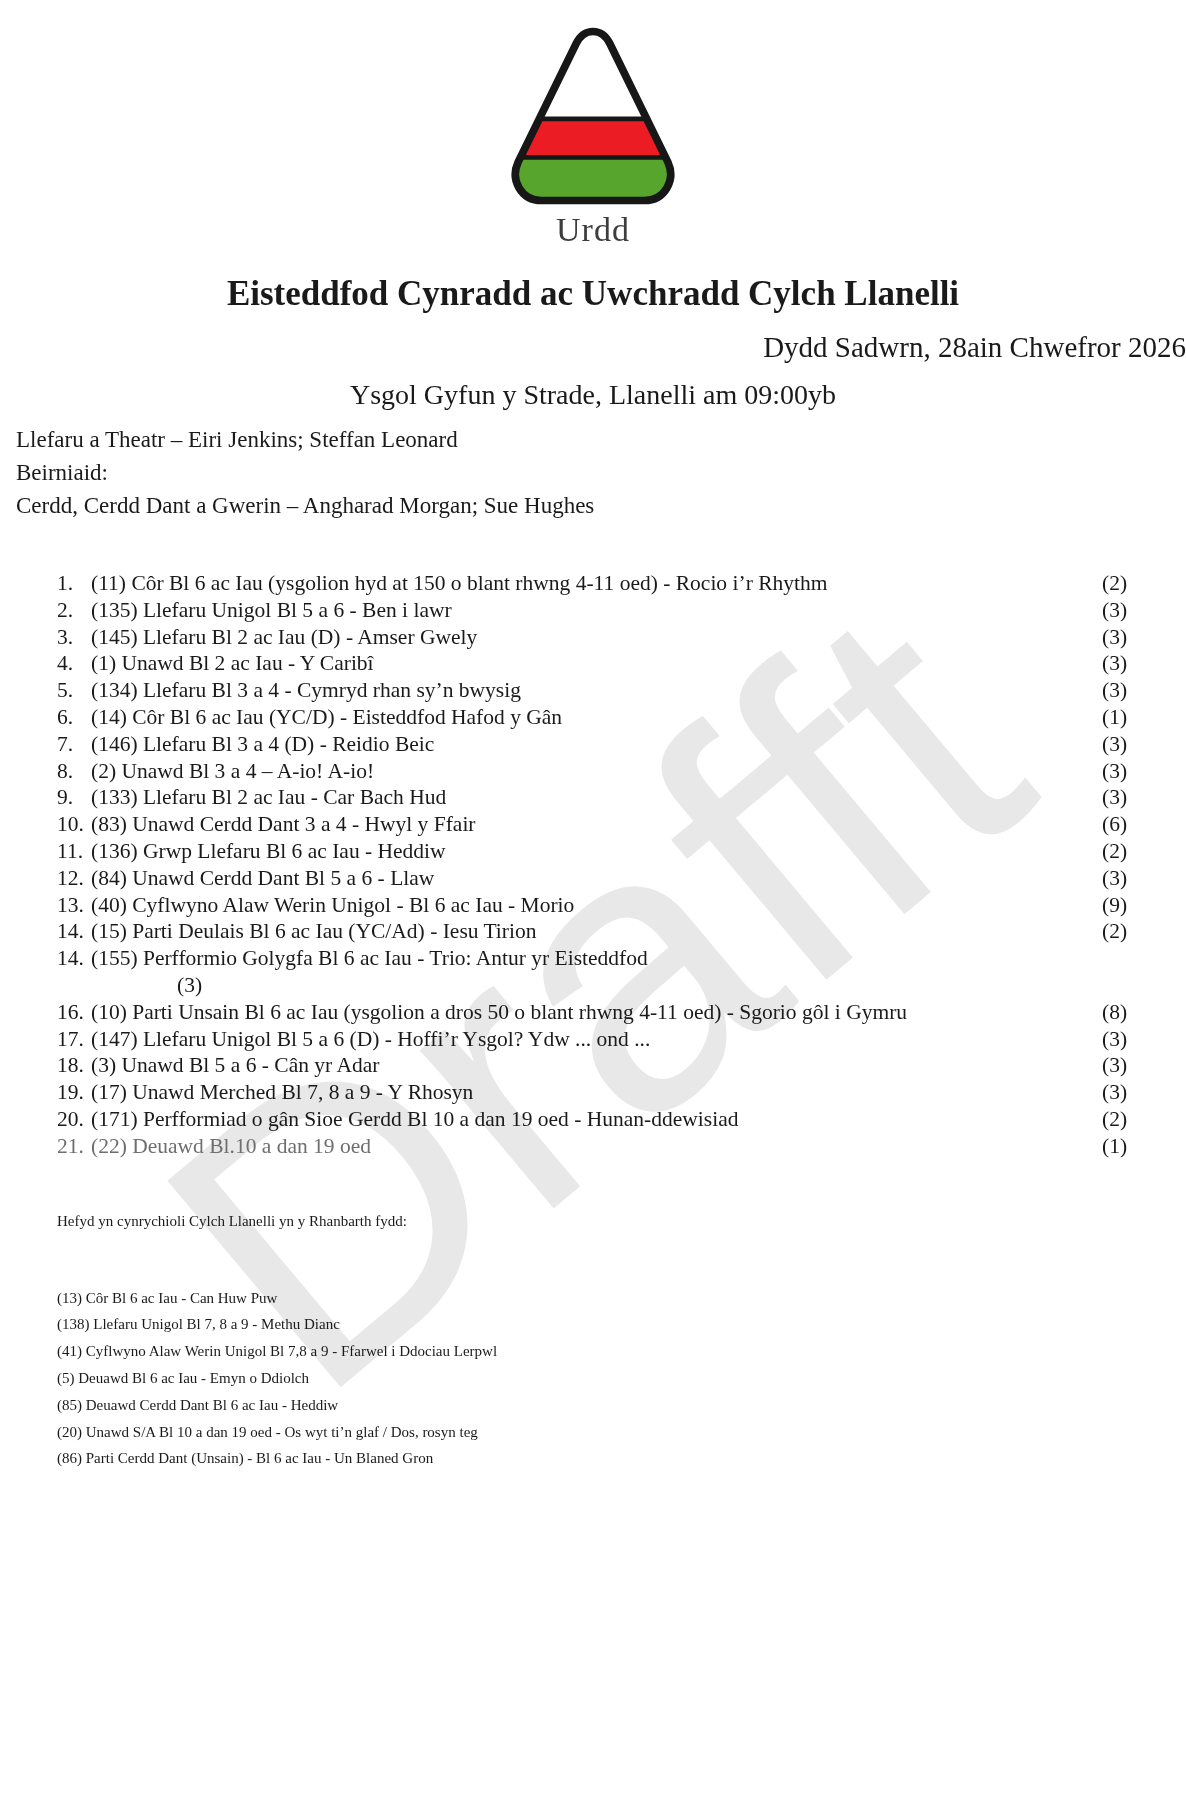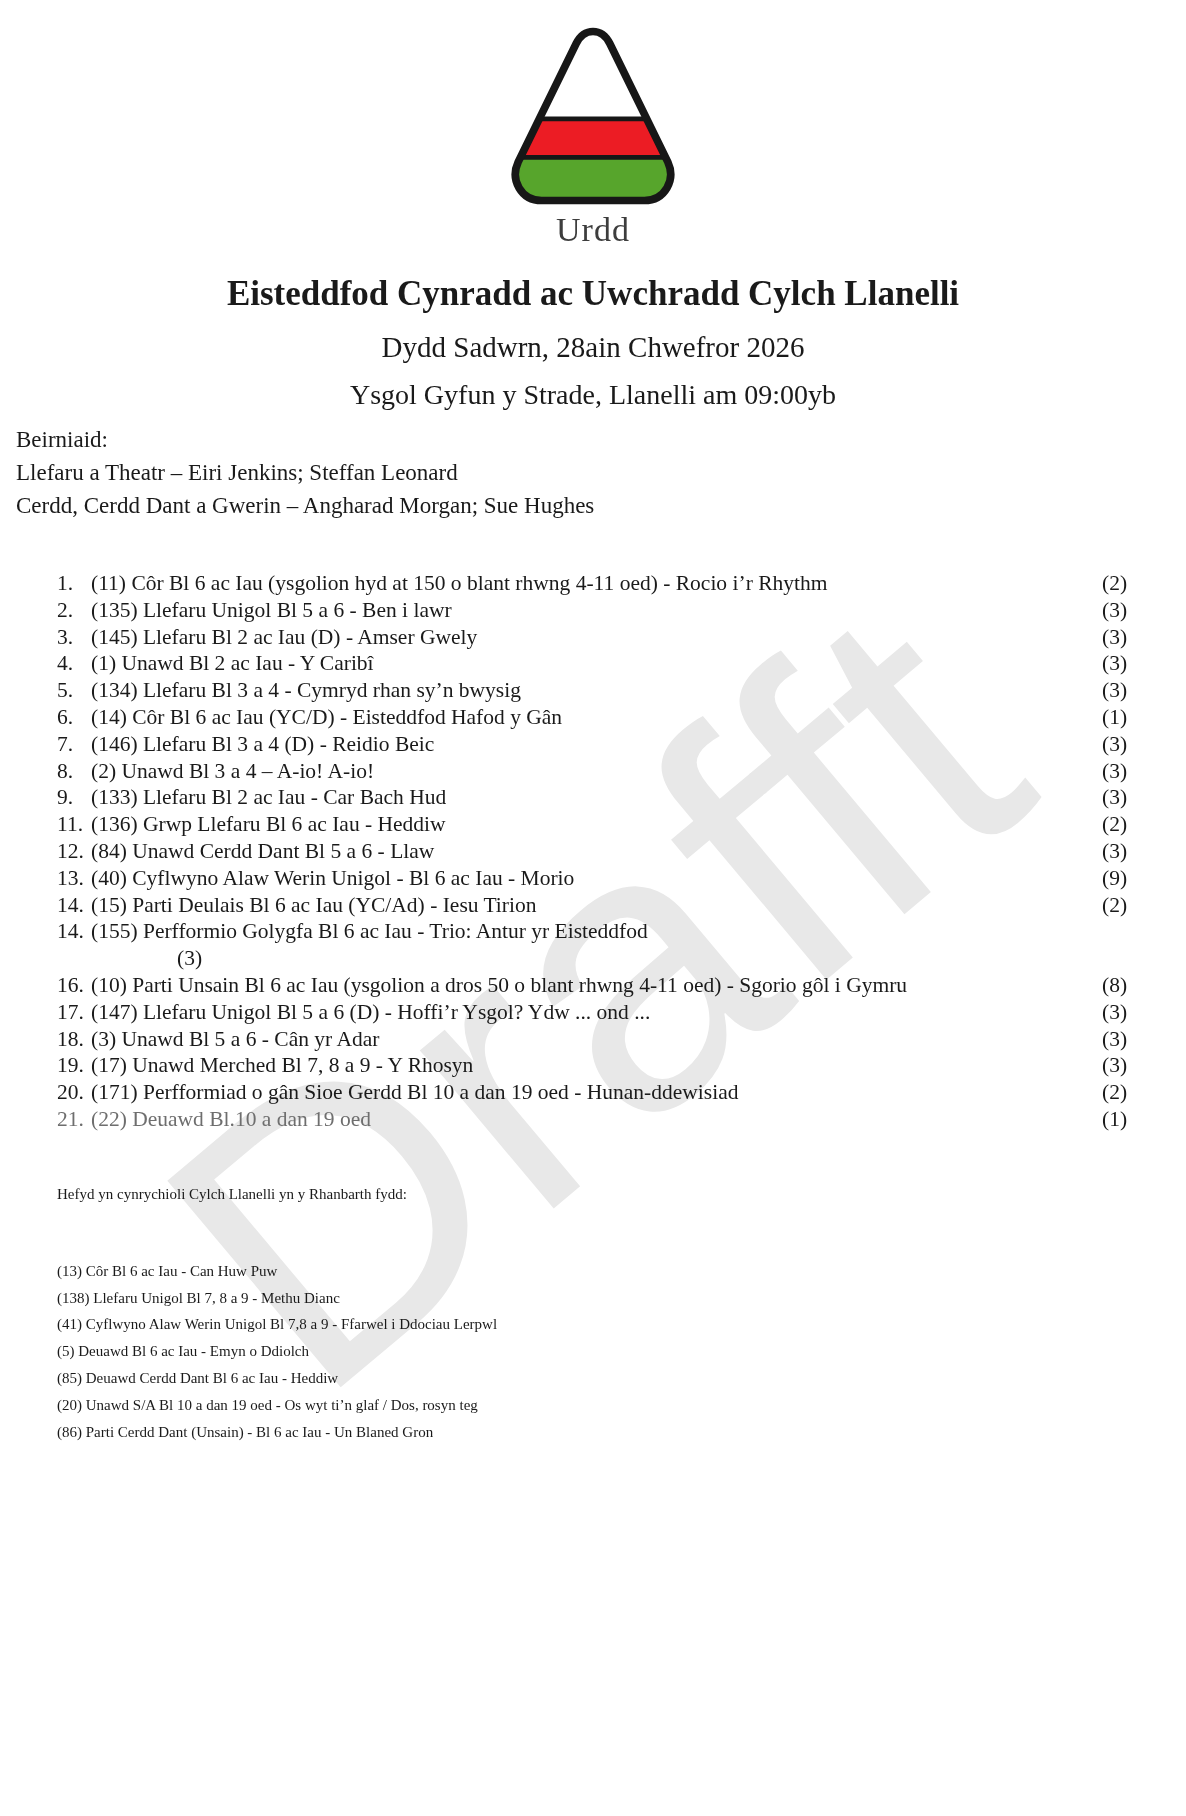--- a/index.html
+++ b/index.html
@@ -15,21 +15,21 @@
     color: #e8e8e8; transform: rotate(-40deg);
     z-index: 0; user-select: none; white-space: nowrap;
   }
   .content { position: relative; z-index: 1; font-family: Liberation Serif, serif; }
 
   .logo-wrap { padding-top: 20px; text-align: center; }
   .tri { width: 192px; height: 192px; display: block; margin: 0 auto; }
   .urdd-label { font-size: 34px; color: #3d3d3d; line-height: 36px; letter-spacing: 1px; }
 
   .title { text-align: center; font-weight: bold; font-size: 35px; margin-top: 26px; }
-  .date-line { text-align: center; font-size: 29px; margin-top: 17px; }
+  .date-line { text-align: right; font-size: 29px; margin-top: 17px; }
   .venue-line { text-align: center; font-size: 28px; margin-top: 15px; }
 
   .judges { margin: 12px 0 0 16px; font-size: 23px; line-height: 33px; }
 
   .programme { margin: 48px 42px 0 57px; font-size: 21.5px; }
   .prog-row { display: grid; grid-template-columns: 34px 1fr 42px; line-height: 26.8px; }
   .prog-row .num { }
   .prog-row .txt { padding-right: 10px; }
   .prog-row .cnt { text-align: left; }
   .prog-row.cont .txt { padding-left: 86px; }
@@ -68,22 +68,22 @@
         <path d="M100 12 C92.5 12 86.5 16.5 82.5 24.5 L22 148 C13.5 166.5 25 188 46.5 188 L153.5 188 C175 188 186.5 166.5 178 148 L117.5 24.5 C113.5 16.5 107.5 12 100 12 Z" fill="none" stroke="#171717" stroke-width="8"></path>
       </svg>
       <div class="urdd-label">Urdd</div>
     </div>
 
     <div class="title">Eisteddfod Cynradd ac Uwchradd Cylch Llanelli</div>
     <div class="date-line">Dydd Sadwrn, 28ain Chwefror 2026</div>
     <div class="venue-line">Ysgol Gyfun y Strade, Llanelli am 09:00yb</div>
 
     <div class="judges">
+      <div>Llefaru a Theatr – Eiri Jenkins; Steffan Leonard</div>
       <div>Beirniaid:</div>
-      <div>Llefaru a Theatr – Eiri Jenkins; Steffan Leonard</div>
       <div>Cerdd, Cerdd Dant a Gwerin – Angharad Morgan; Sue Hughes</div>
     </div>
 
     <div class="programme">
   <div class="prog-row">
     <span class="num">1.</span>
     <span class="txt">(11) Côr Bl 6 ac Iau (ysgolion hyd at 150 o blant rhwng 4-11 oed) - Rocio i’r Rhythm</span>
     <span class="cnt">(2)</span>
   </div>
 
@@ -128,20 +128,25 @@
     <span class="txt">(2) Unawd Bl 3 a 4 – A-io! A-io!</span>
     <span class="cnt">(3)</span>
   </div>
 
   <div class="prog-row">
     <span class="num">9.</span>
     <span class="txt">(133) Llefaru Bl 2 ac Iau - Car Bach Hud</span>
     <span class="cnt">(3)</span>
   </div>
 
+  <div class="prog-row">
+    <span class="num">10.</span>
+    <span class="txt">(83) Unawd Cerdd Dant 3 a 4 - Hwyl y Ffair</span>
+    <span class="cnt">(6)</span>
+  </div>
 
   <div class="prog-row">
     <span class="num">11.</span>
     <span class="txt">(136) Grwp Llefaru Bl 6 ac Iau - Heddiw</span>
     <span class="cnt">(2)</span>
   </div>
 
   <div class="prog-row">
     <span class="num">12.</span>
     <span class="txt">(84) Unawd Cerdd Dant Bl 5 a 6 - Llaw</span>

